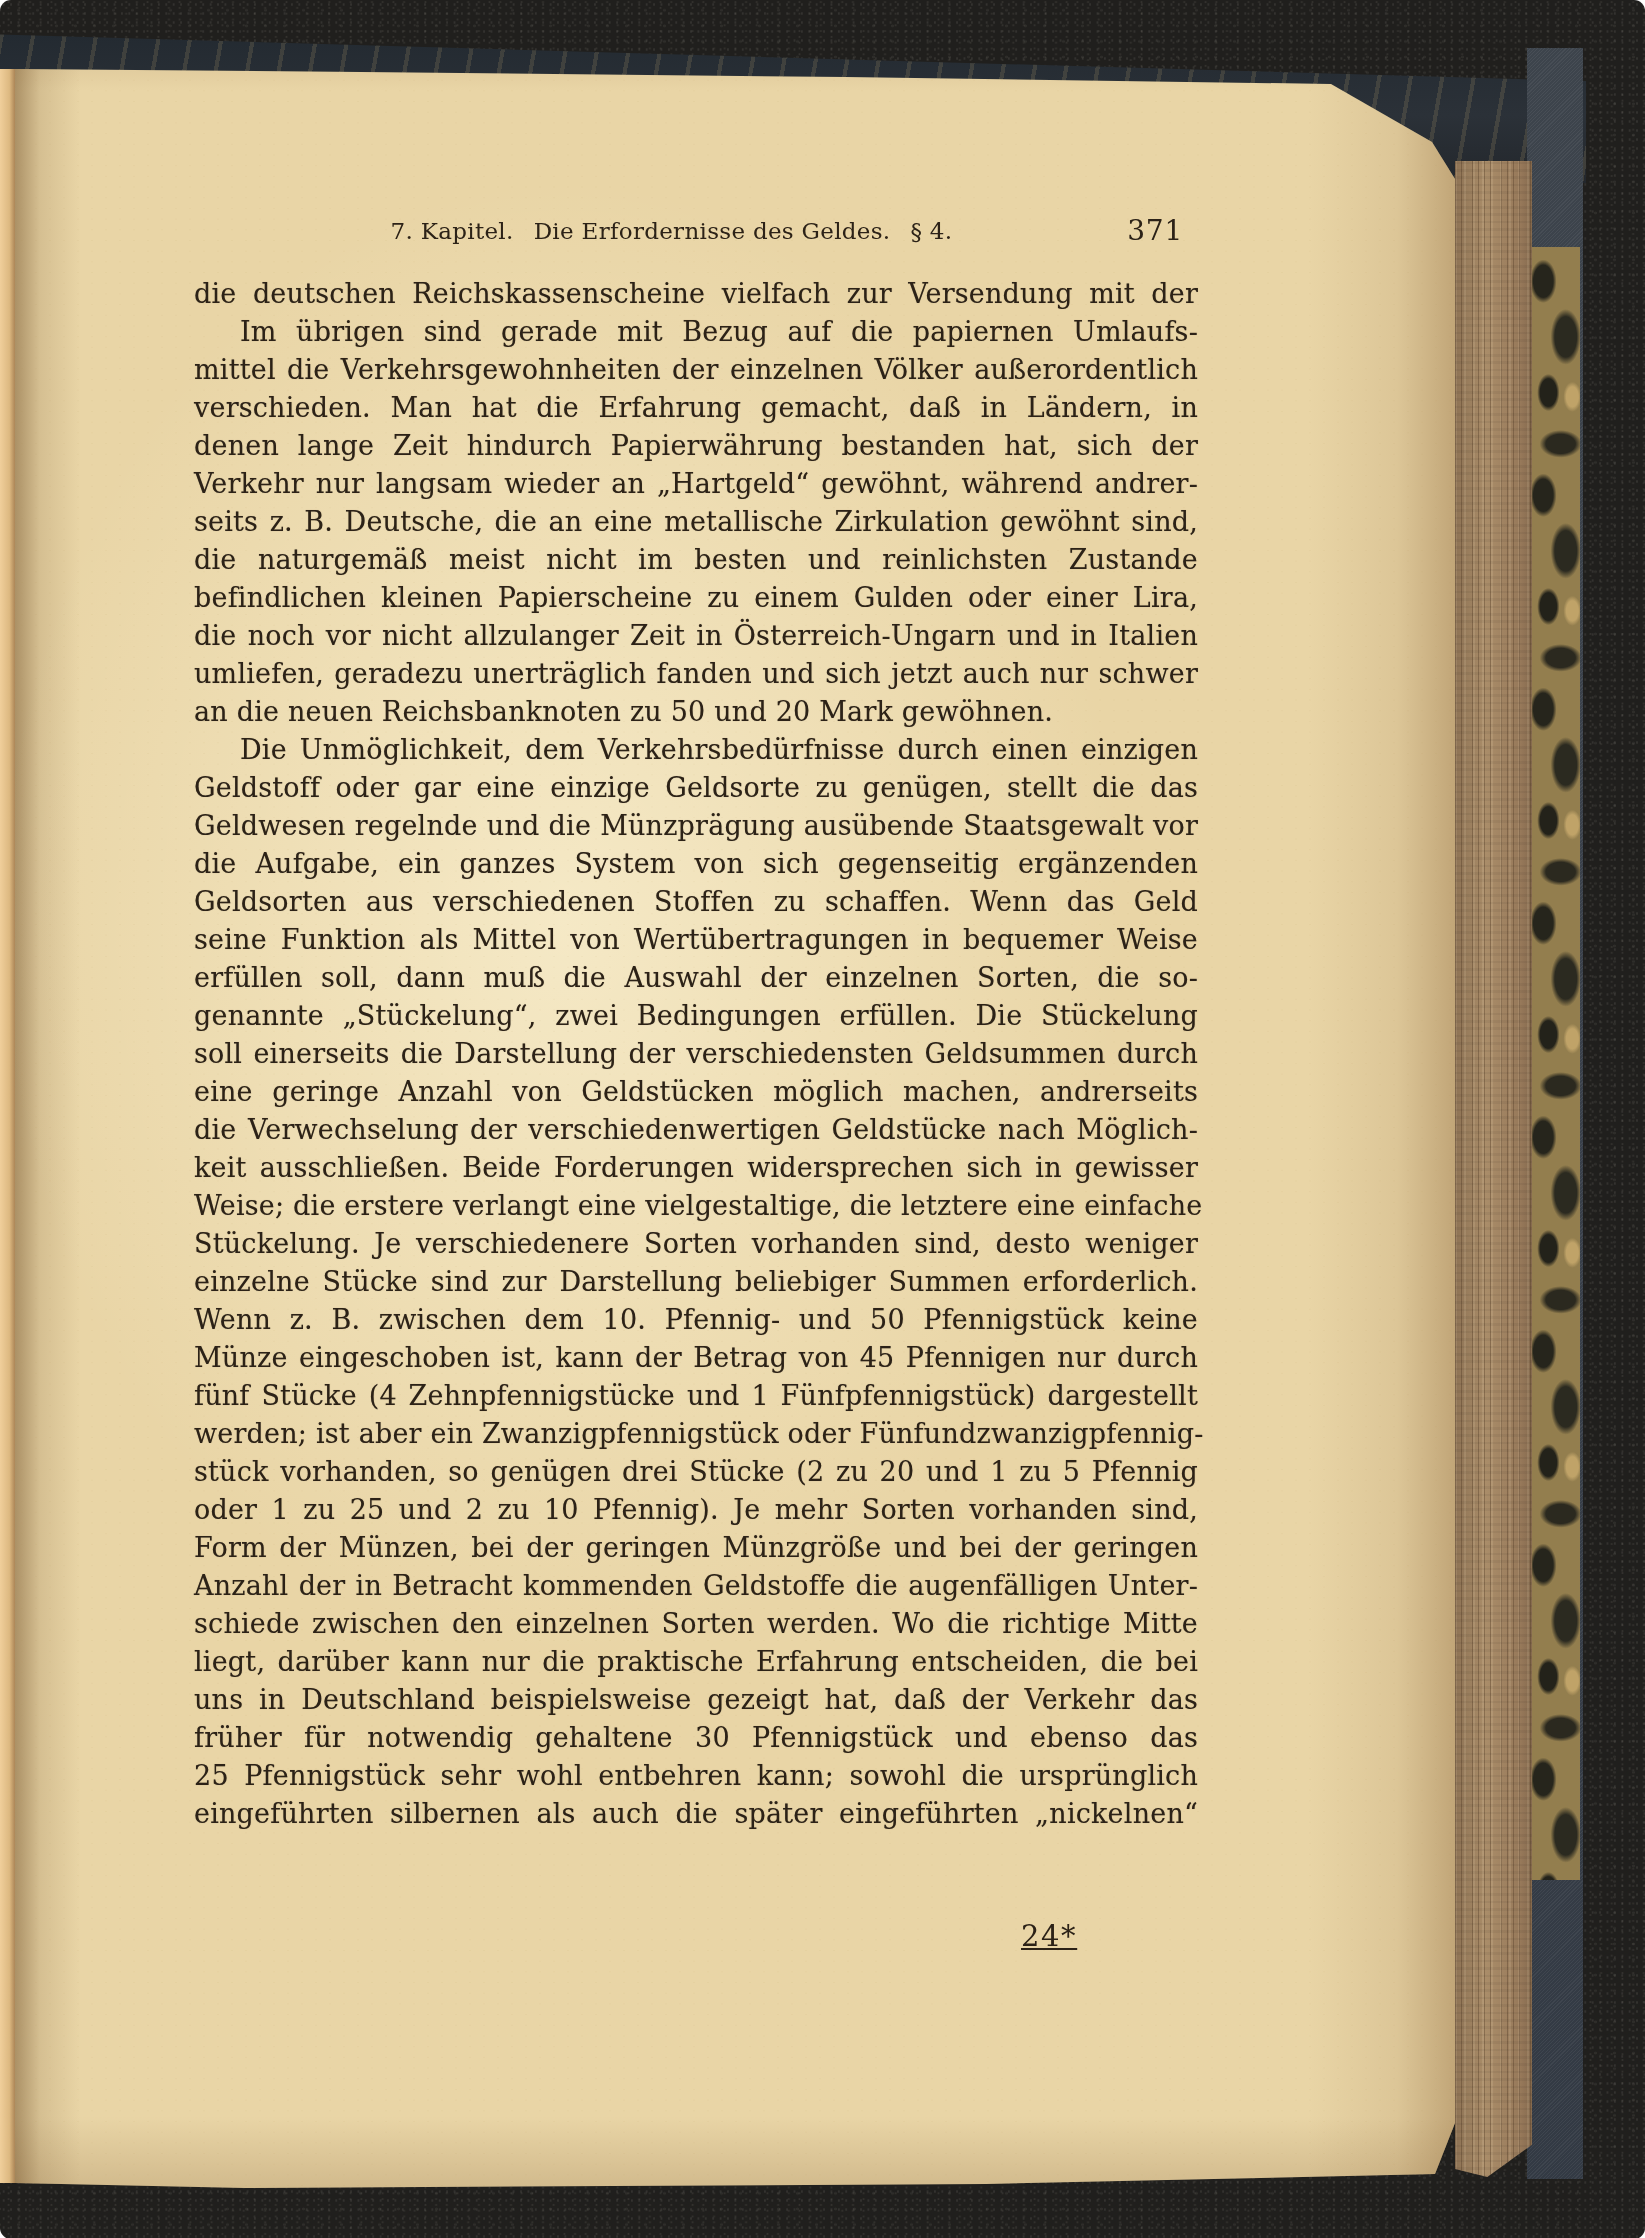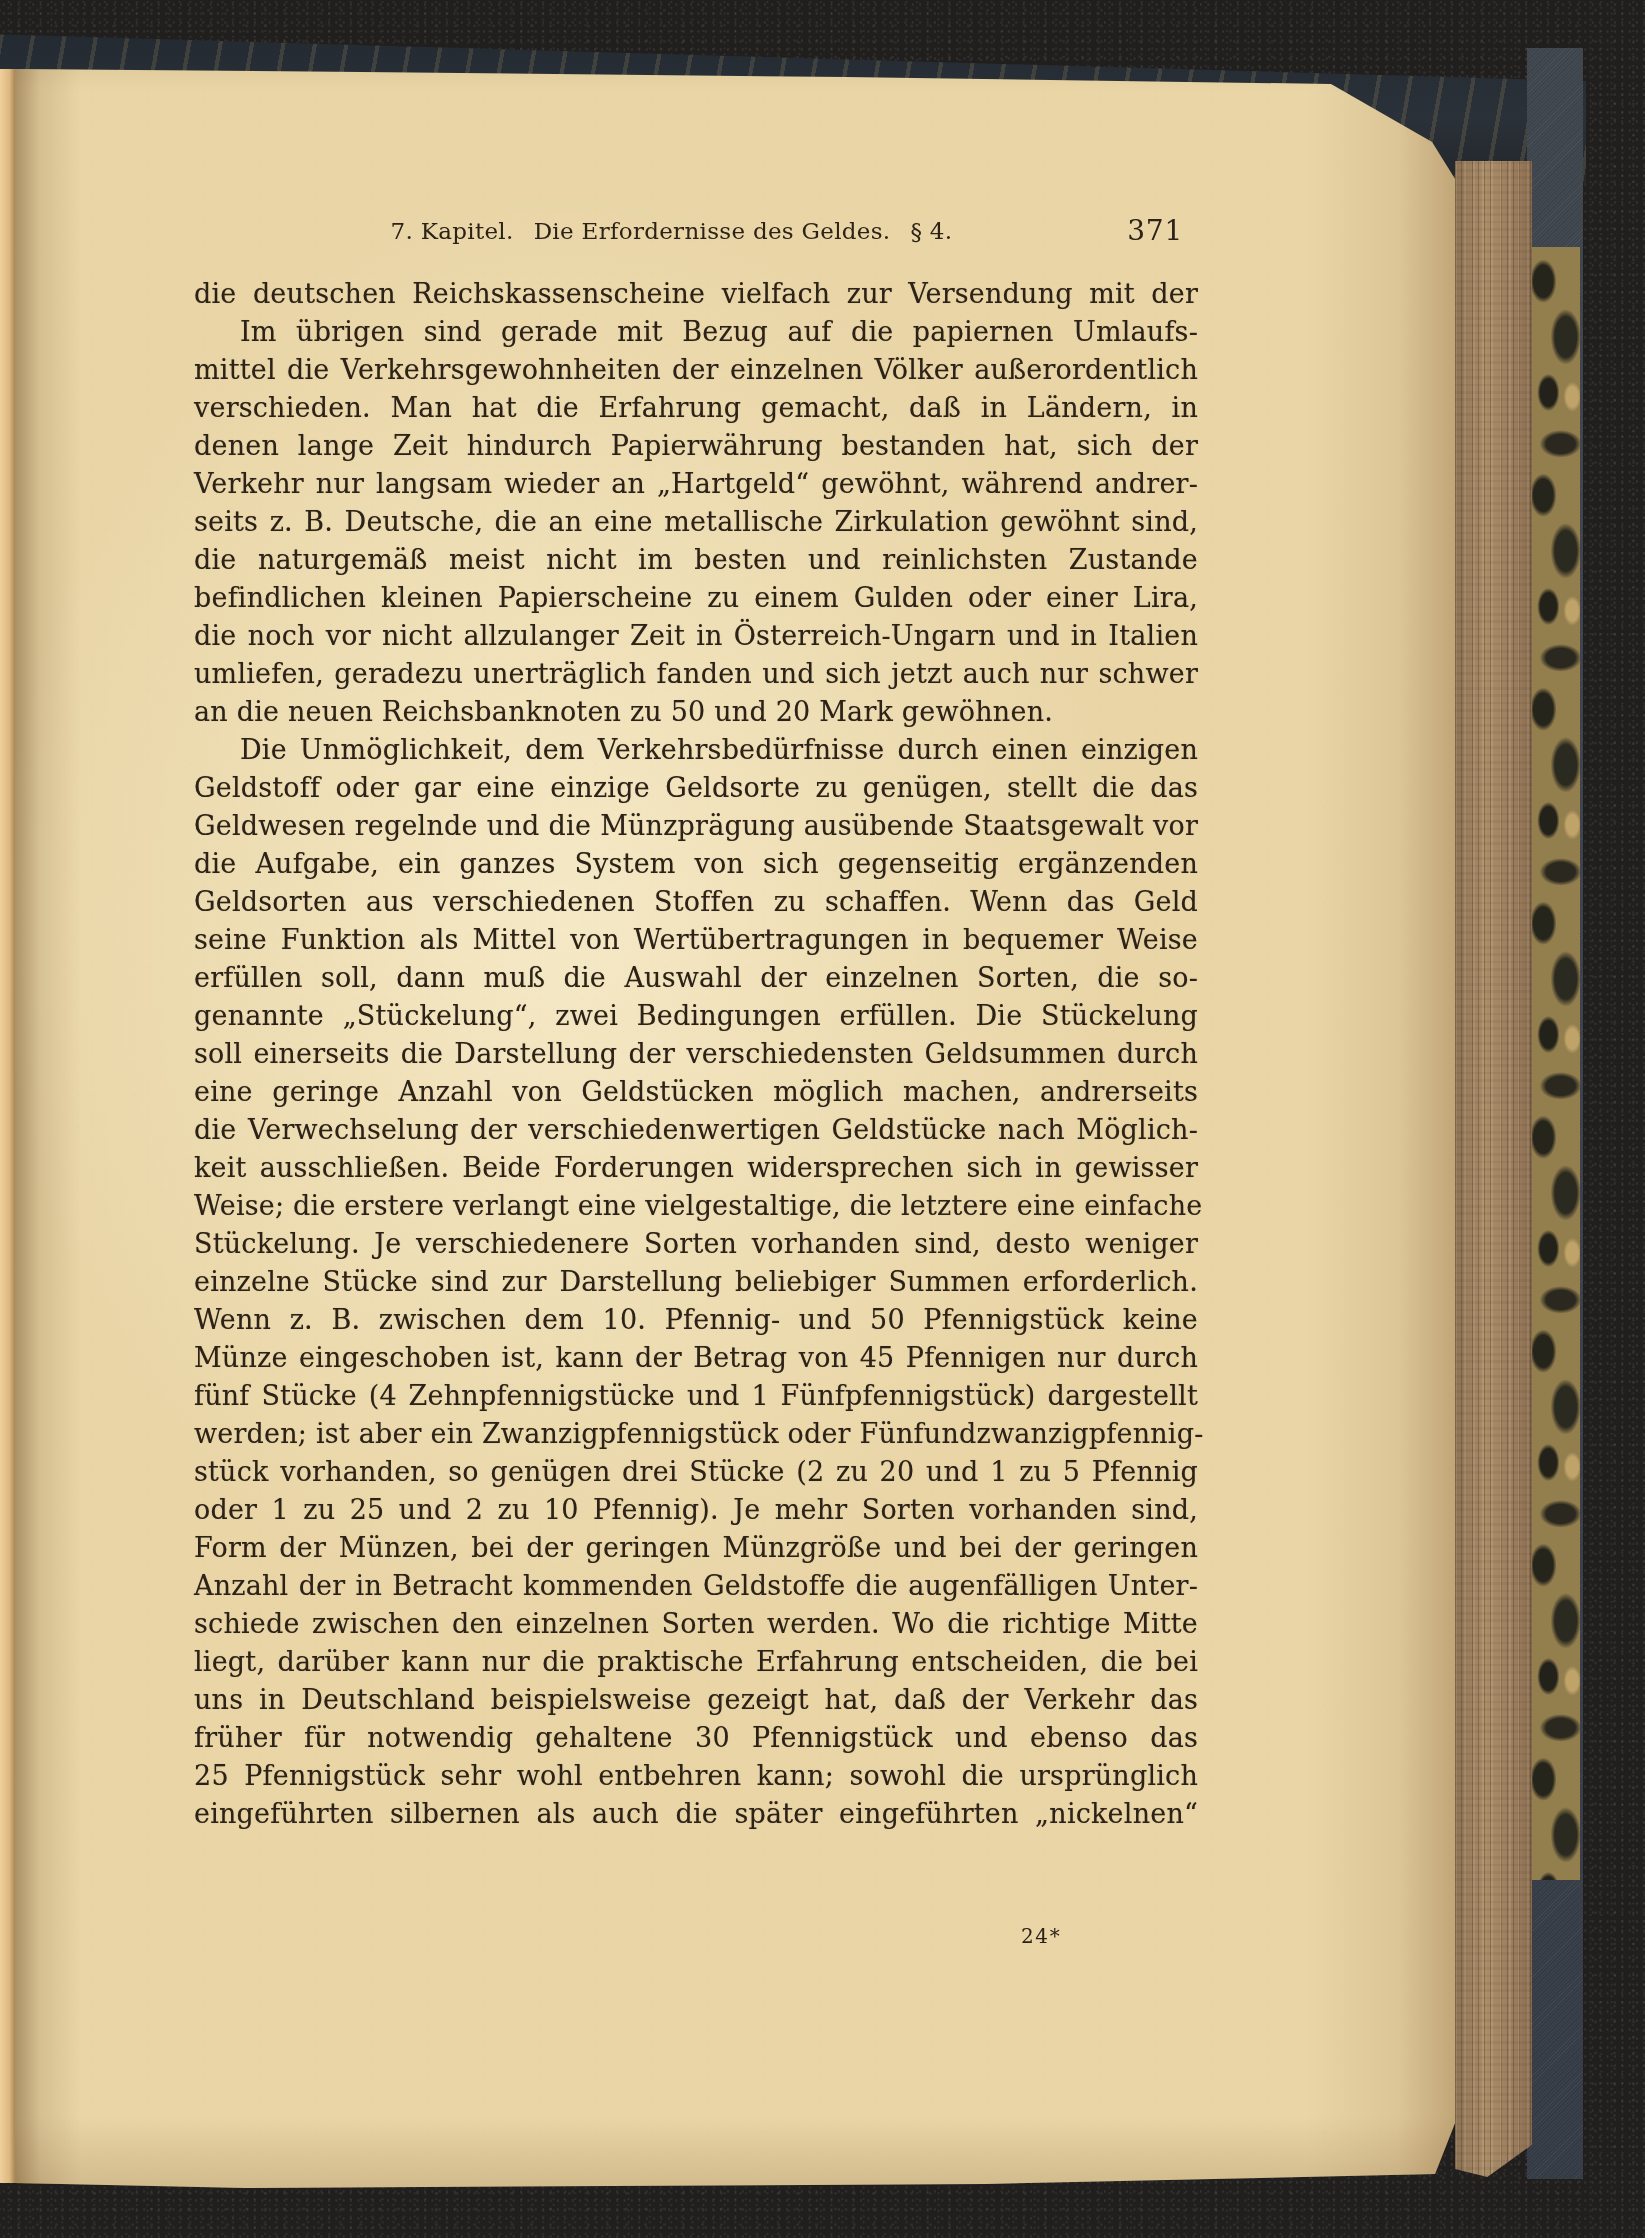--- a/index.html
+++ b/index.html
@@ -10,20 +10,21 @@
   .scene{
     position:relative;width:1645px;height:2239px;overflow:hidden;
     
     background-color:#201f1d;
     background-image:
       radial-gradient(rgba(150,148,138,0.16) 0.8px, transparent 1.3px),
       radial-gradient(rgba(95,92,84,0.35) 0.8px, transparent 1.6px),
       radial-gradient(rgba(190,186,172,0.09) 1.2px, transparent 2.1px);
     background-size:7.4px 9px,10.7px 5.8px,19px 15.6px;
     background-position:0 0,3.3px 5px,9px 2.5px;
+    border-radius:11px;
   }
   
   .top-edge-band{
     position:absolute;left:0;top:33px;width:1586px;height:150px;
     background:
       repeating-linear-gradient(100deg, rgba(170,150,105,0.20) 0 4.1px, rgba(0,0,0,0) 4.1px 31px),
       linear-gradient(180deg,#232a31 0%, #2b3138 55%, #23272c 100%);
     clip-path:polygon(0 1.6px,1586px 48px,1586px 150px,0 150px);
   }
   .band-streak1{position:absolute;left:272px;top:51px;width:461px;height:49px;
@@ -101,21 +102,21 @@
     text-shadow:0 0 0.8px rgba(44,34,23,0.35);
   }
   .line{
     height:38px;line-height:38px;white-space:nowrap;
     text-align:justify;text-align-last:justify;text-justify:inter-word;
   }
   .line.end{text-align-last:left;}
   .line.indent{padding-left:46px;}
   .sig-line{
     position:absolute;left:179px;top:1917px;width:1004px;height:38px;line-height:38px;
-    font-size:20px;padding-left:0;
+    font-size:29px;padding-left:0;text-decoration:underline;
   }
   .sig-line span{margin-left:827px;letter-spacing:1.6px;}
 </style>
 </head>
 <body>
 
 <div class="scene">
 
   <div class="top-edge-band">
     <div class="band-streak1"></div>

